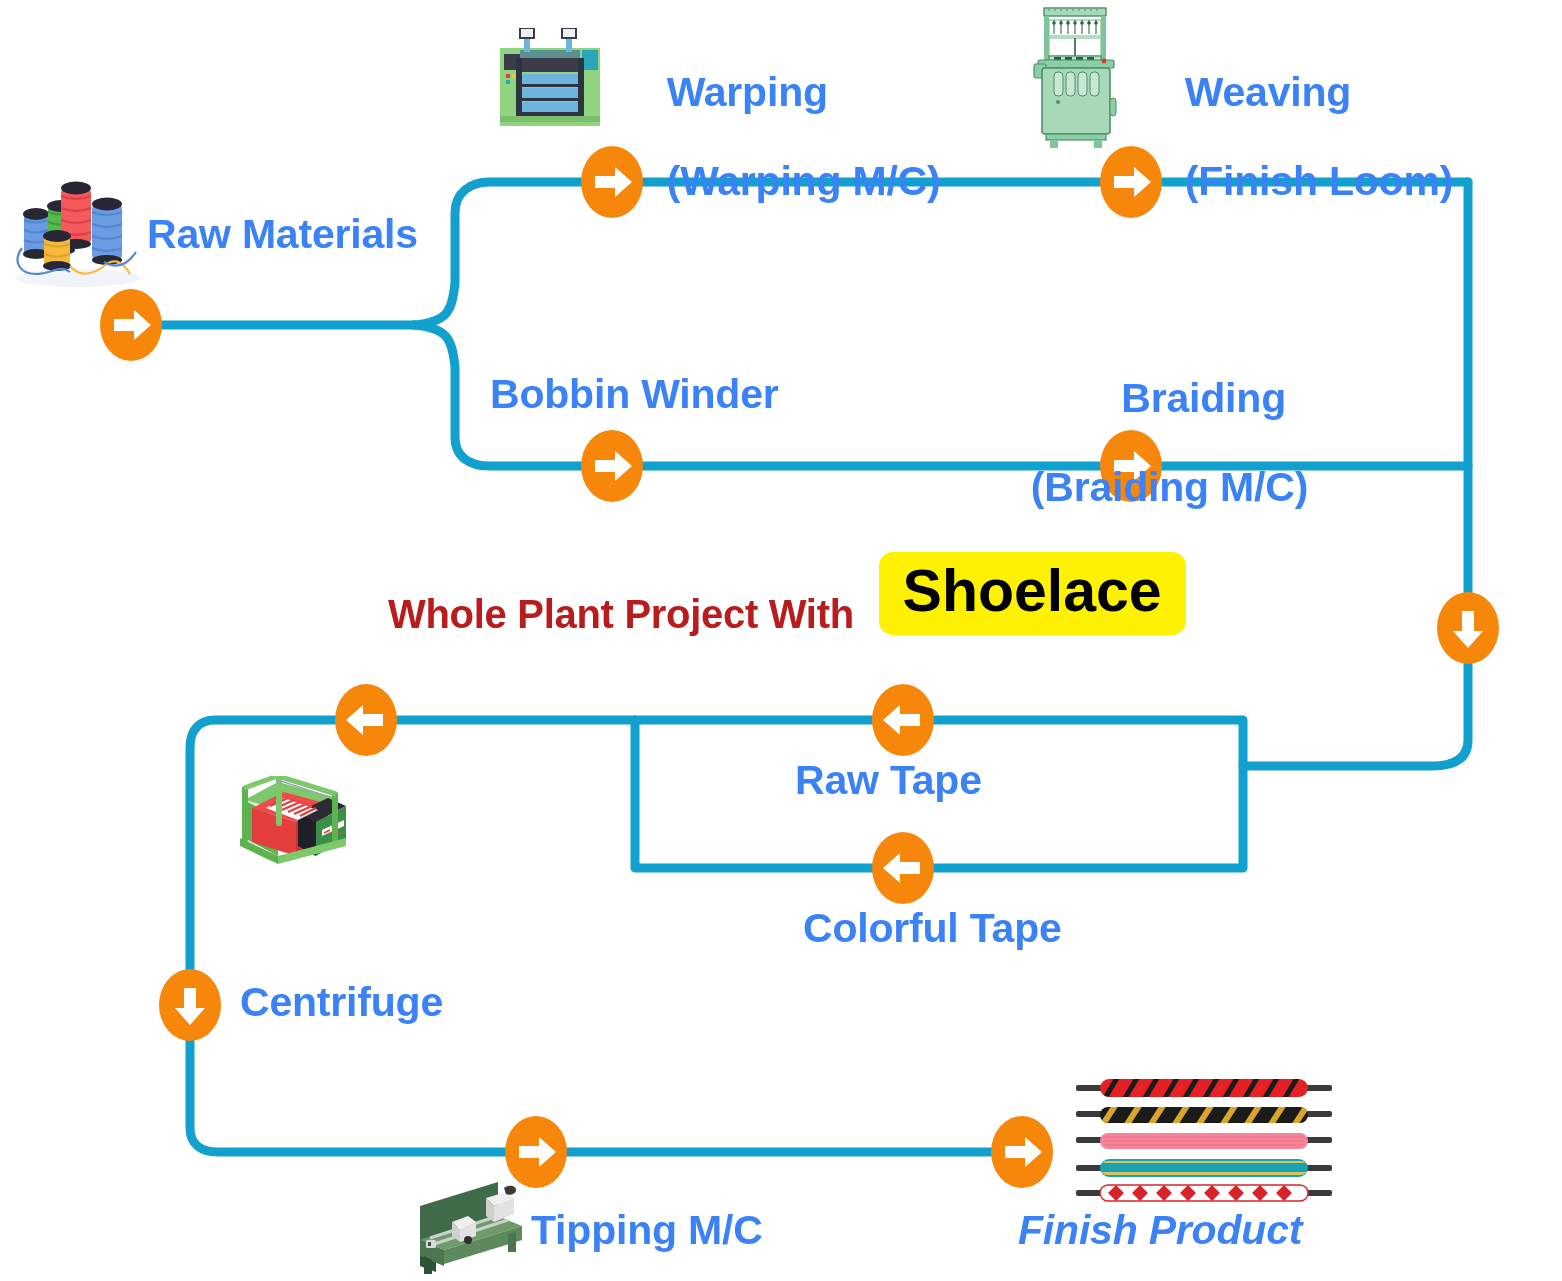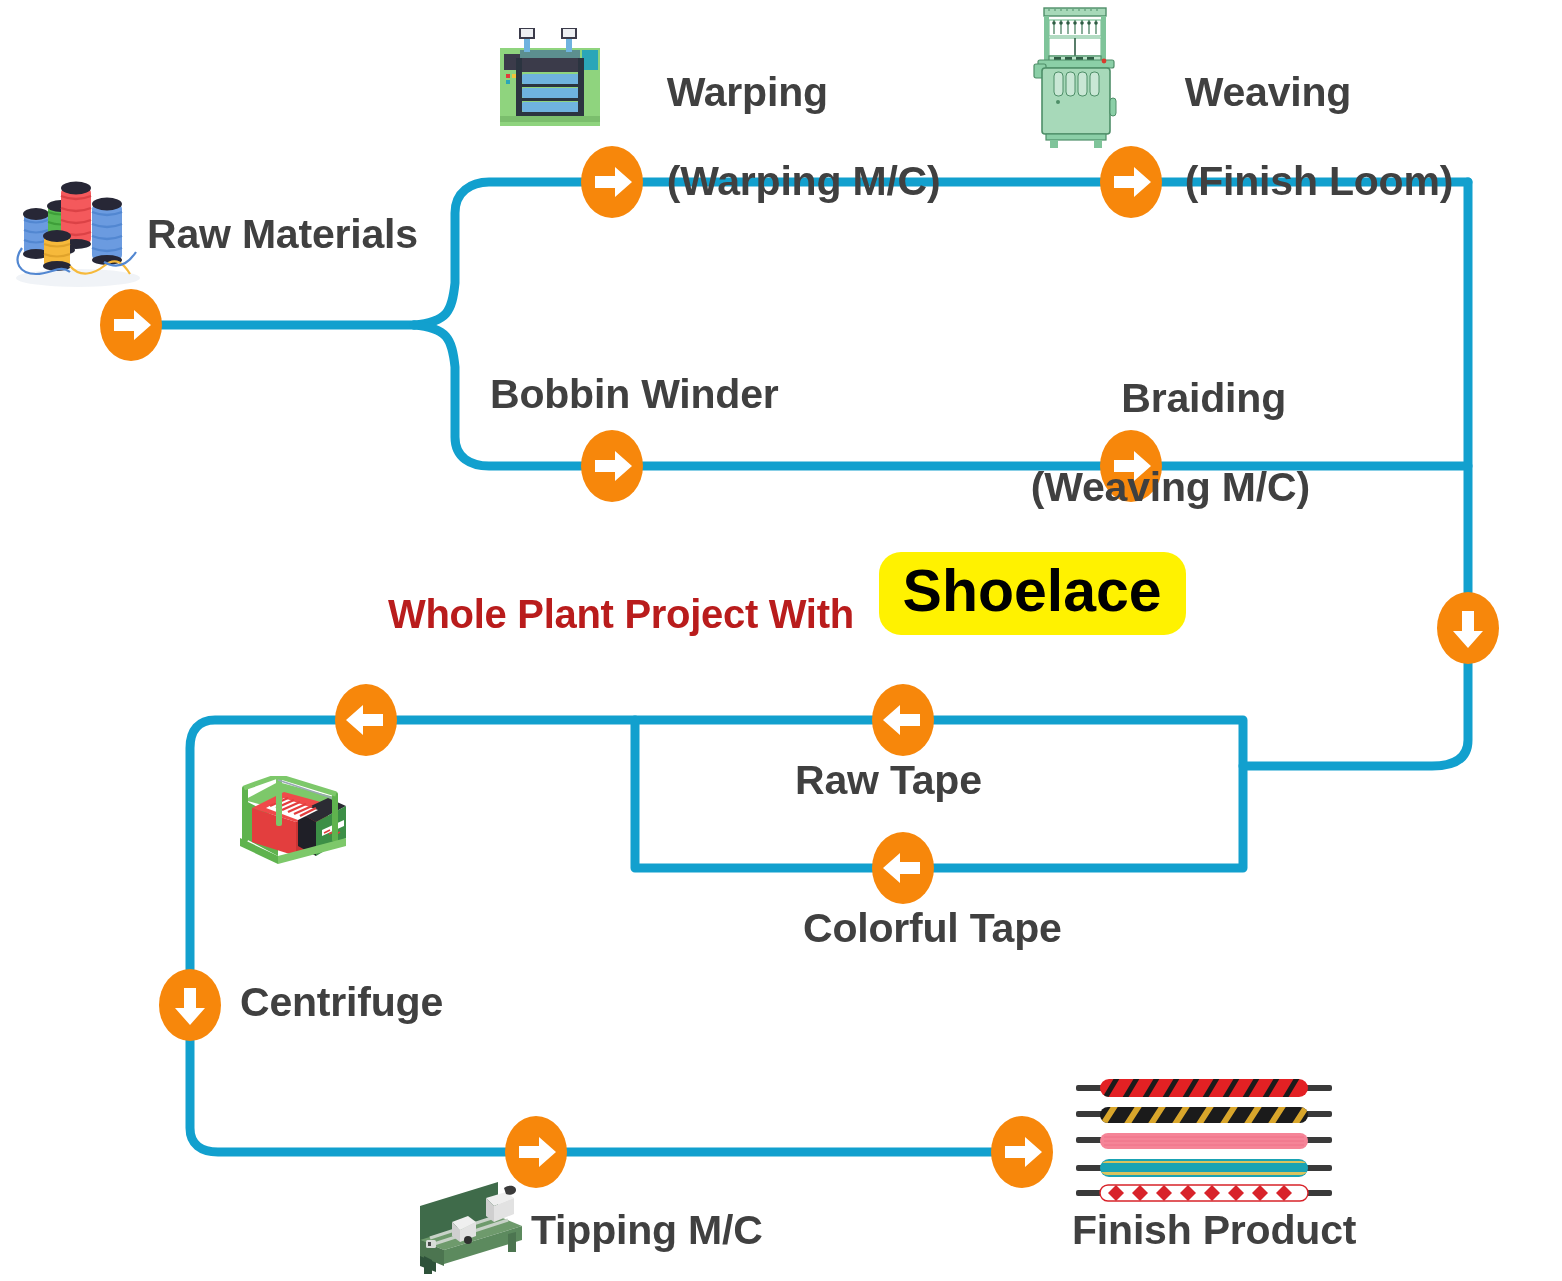--- a/index.html
+++ b/index.html
@@ -20,21 +20,21 @@
   }
   #flow-svg {
     position: absolute;
     left: 0;
     top: 0;
     width: 1562px;
     height: 1281px;
   }
   .lbl {
     position: absolute;
-    color: #404040;
+    color: #3b82f6;
     font-family: "Liberation Sans", sans-serif;
     font-weight: bold;
     line-height: 1.08;
     white-space: pre;
     letter-spacing: -0.2px;
   }
   .lbl.sz-big { font-size: 41px; }
 
   
   #title-row {
@@ -49,21 +49,21 @@
     color: #b91c1c;
     font-family: "Liberation Sans", sans-serif;
     font-weight: bold;
     font-size: 40px;
     letter-spacing: -0.3px;
     white-space: pre;
     margin-top: 42px;
   }
   #title-highlight {
     background: #FFF200;
-    border-radius: 22px;
+    border-radius: 14px;
     color: #000000;
     font-family: "Liberation Sans", sans-serif;
     font-weight: bold;
     font-size: 59px;
     line-height: 1;
     padding: 10px 24px 14px 24px;
     margin-left: 14px;
     white-space: pre;
     text-align: right;
   }
@@ -378,32 +378,32 @@
 
   <div class="lbl sz-big" style="left:1140px; top:26px;">
     <span>Weaving</span><br>
     <span>(Finish Loom)</span>
   </div>
 
   <div class="lbl sz-big" style="left:490px; top:372px;">Bobbin Winder</div>
 
   <div class="lbl sz-big" style="left:986px; top:332px; text-align:right; width:300px;">
     <span>Braiding</span><br>
-    <span>(Weaving M/C)</span>
+    <span>(Braiding M/C)</span>
   </div>
 
   <div id="title-row">
     <span id="title-main">Whole Plant Project With </span>
     <span id="title-highlight">Shoelace</span>
   </div>
 
   <div class="lbl sz-big" style="left:795px; top:758px;">Raw Tape</div>
 
   <div class="lbl sz-big" style="left:767px; top:906px;margin-left:36px;">Colorful Tape</div>
 
 
   <div class="lbl sz-big" style="left:240px; top:980px;">Centrifuge</div>
 
   <div class="lbl sz-big" style="left:531px; top:1208px;">Tipping M/C</div>
 
-  <div class="lbl sz-big" style="left:1072px; top:1208px;">Finish Product</div>
+  <div class="lbl sz-big" style="left:1018px; top:1208px;font-style:italic;">Finish Product</div>
 
 </div>
 
 </body></html>

